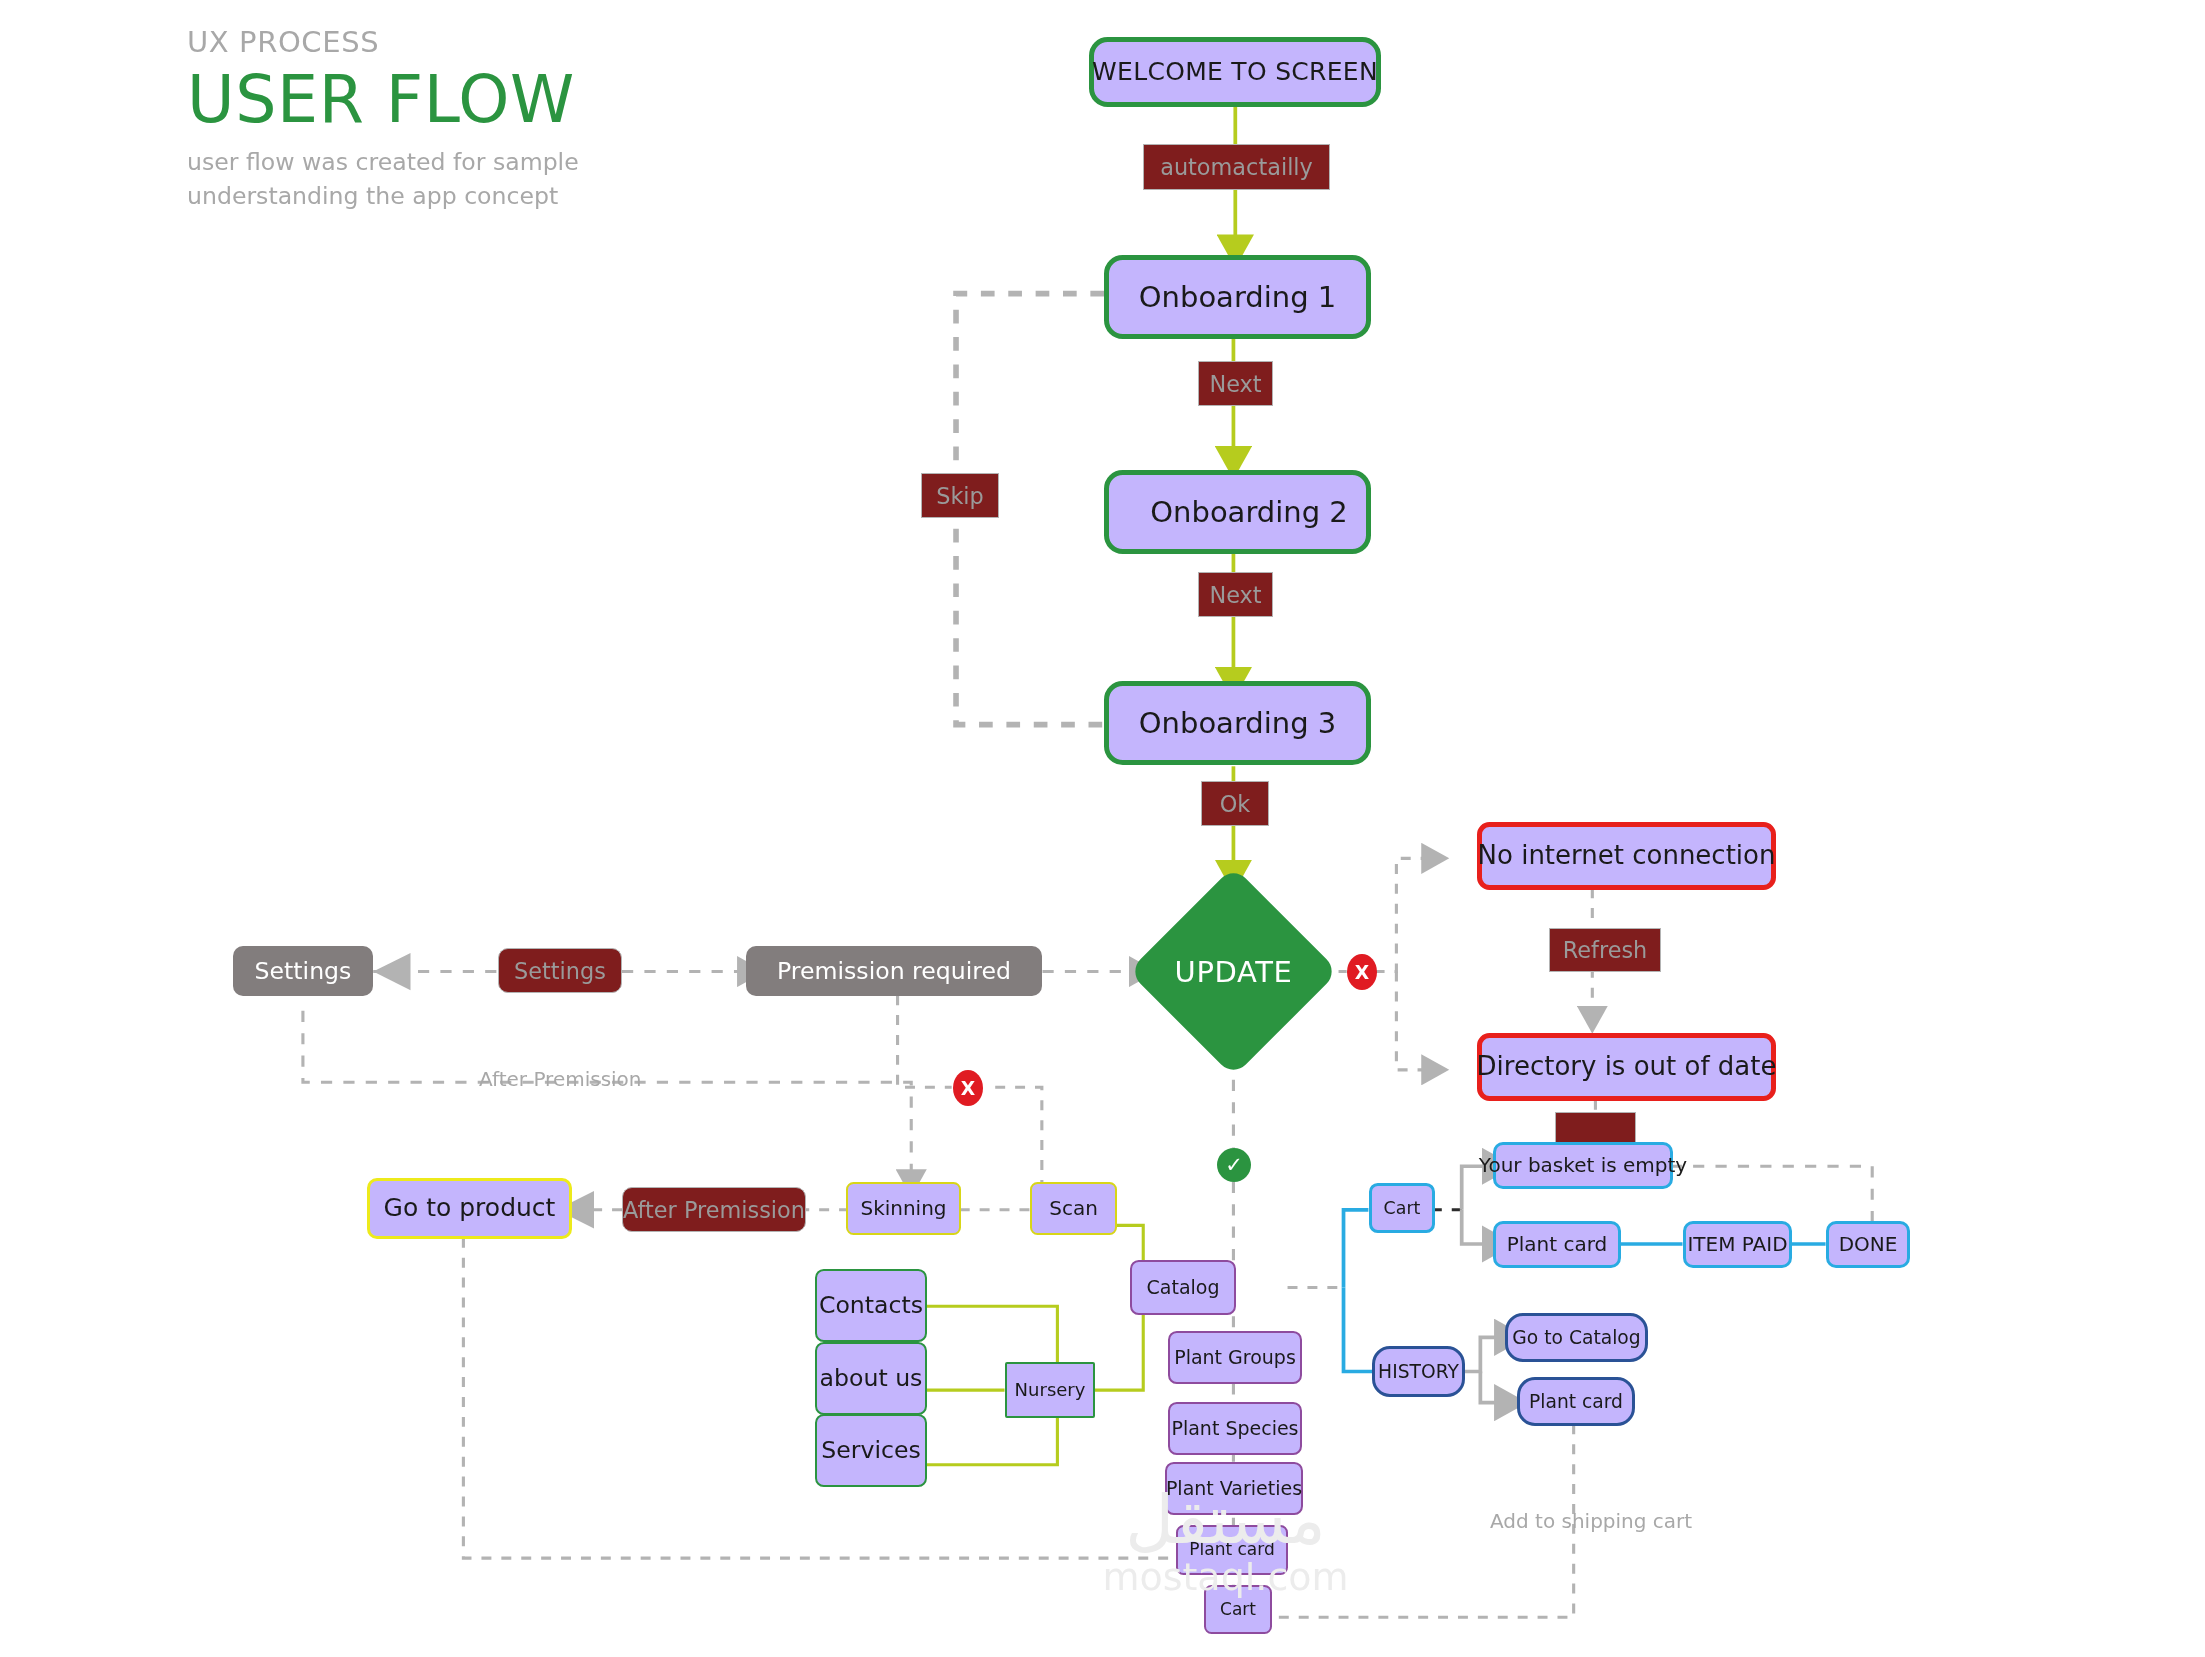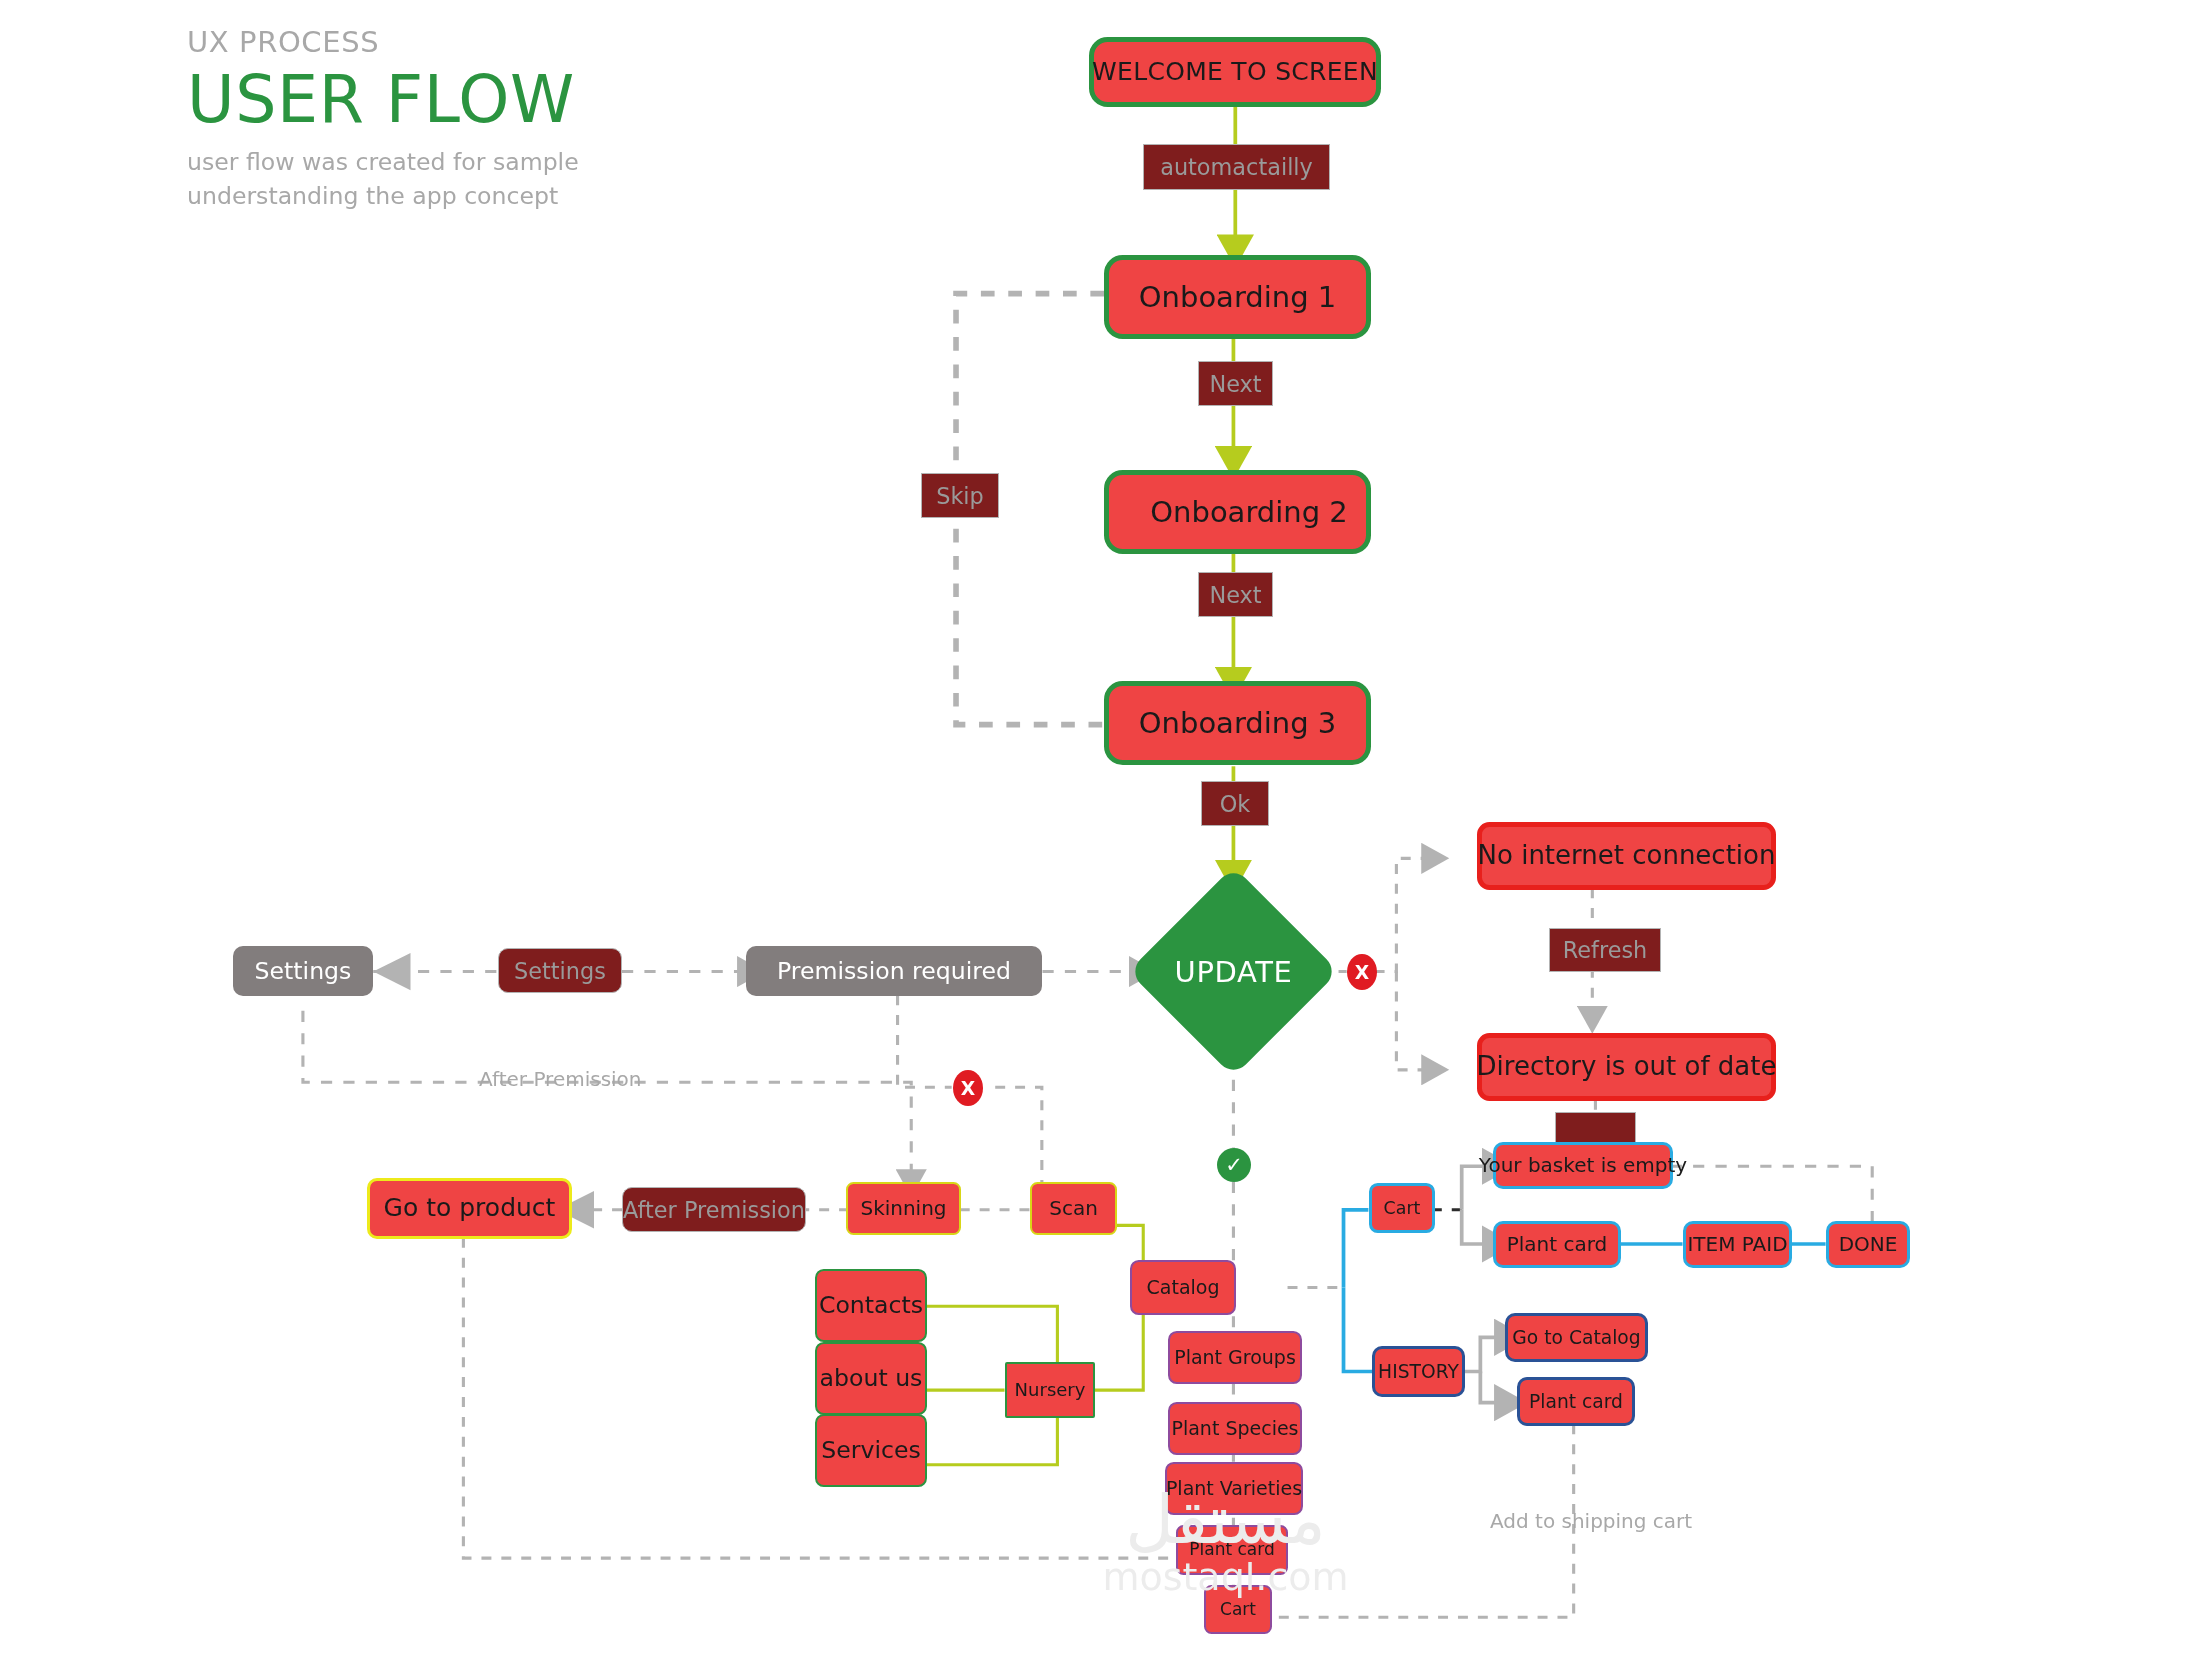--- a/index.html
+++ b/index.html
@@ -2,21 +2,21 @@
 <html style="font-size:10px"><head>
 <meta charset="utf-8">
 <style>
   html,body{margin:0;padding:0;background:#fff;}
   body{width:2205px;height:1657px;position:relative;overflow:hidden;
        font-family:"DejaVu Sans","Liberation Sans",sans-serif;}
   #stage{position:absolute;left:0;top:0;width:2205px;height:1657px;}
   #wires{position:absolute;left:0;top:0;width:2205px;height:1657px;pointer-events:none;}
 
   .node{position:absolute;box-sizing:border-box;display:flex;align-items:center;
-        justify-content:center;text-align:center;background:#ef4444;color:#1a1a1a;
+        justify-content:center;text-align:center;background:#c4b5fd;color:#1a1a1a;
         line-height:1.05;white-space:nowrap;}
 
   
   .g-big{border:5.6px solid #2b9440;border-radius:18.7px;font-size:29px;}
   .g-big.caps{font-size:25px;letter-spacing:0.3px;}
 
   
   .g-sm{border:2.5px solid #2b9440;border-radius:8.7px;font-size:23.6px;}
   .g-xs{border:2.5px solid #2b9440;border-radius:2px;font-size:18px;}
 
@@ -25,21 +25,21 @@
 
   
   .yel{border:3.1px solid #edea1b;border-radius:10px;font-size:25px;}
   .yel-sm{border:2.5px solid #d8d617;border-radius:7.5px;font-size:20px;}
 
   
   .blu{border:3.1px solid #29abe2;border-radius:10px;font-size:20px;}
   .blu-xs{border:3.1px solid #29abe2;border-radius:8.7px;font-size:17.4px;}
 
   
-  .nav{border:3.1px solid #2a5296;border-radius:10px;font-size:18.7px;}
+  .nav{border:3.1px solid #2a5296;border-radius:18px;font-size:18.7px;}
 
   
   .pur{border:2.5px solid #8e4b9e;border-radius:8.7px;font-size:19px;}
   .pur-xs{border:2.5px solid #8e4b9e;border-radius:7.5px;font-size:17px;}
 
   
   .gray-pill{background:#827d7d;border:none;border-radius:10px;color:#fff;font-size:23.6px;}
 
   
   .elabel{position:absolute;box-sizing:border-box;border:1.2px solid #b3b3b3;

